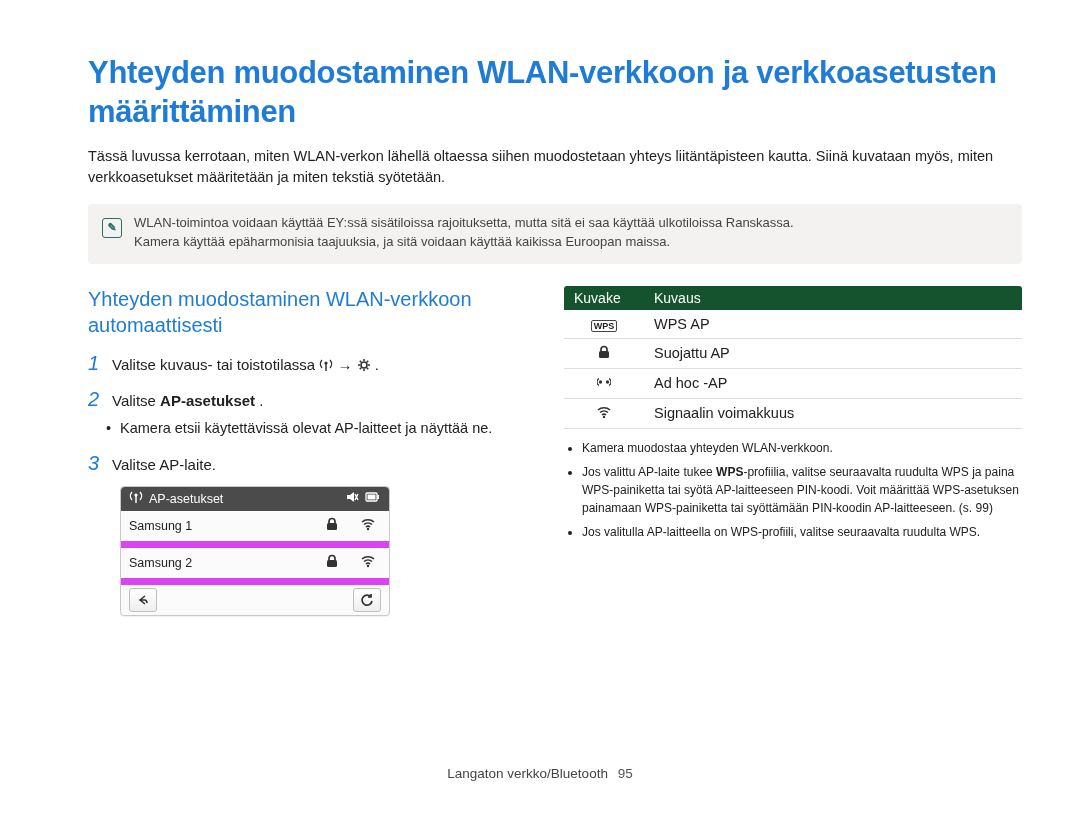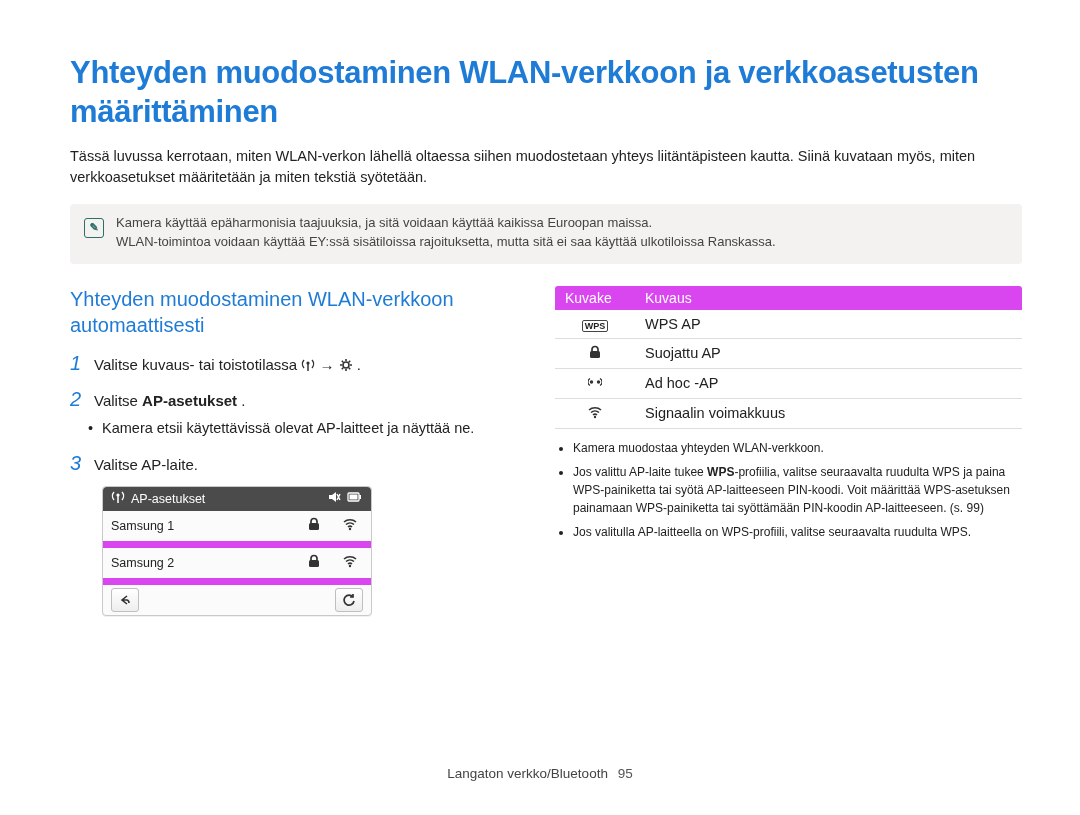--- a/index.html
+++ b/index.html
@@ -6,21 +6,21 @@
     margin: 0;
     padding: 0;
     width: 1080px;
     height: 815px;
     background: #fff;
     font-family: Arial, Helvetica, sans-serif;
     color: #222;
   }
   .page {
     box-sizing: border-box;
-    padding: 54px 58px 0 70px;
+    padding: 54px 58px 0 88px;
   }
   .title {
     color: #1e7bd6;
     font-size: 31px;
     font-weight: 600;
     line-height: 1.25;
     letter-spacing: -0.3px;
     margin: 0 0 12px 0;
   }
   .intro {
@@ -164,21 +164,21 @@
     align-items: center;
     justify-content: center;
   }
   
   .desc-table {
     border-collapse: collapse;
     width: 100%;
     font-size: 14.5px;
   }
   .desc-table th {
-    background: #d946ef;
+    background: #14532d;
     color: #fff;
     font-weight: 400;
     text-align: left;
     padding: 4px 10px;
     font-size: 14px;
   }
   .desc-table th:first-child {
     border-top-left-radius: 3px;
     width: 60px;
   }
@@ -281,22 +281,22 @@
   </defs>
 </svg>
 
 <div class="page">
   <h1 class="title">Yhteyden muodostaminen WLAN-verkkoon ja verkkoasetusten määrittäminen</h1>
 
   <p class="intro">Tässä luvussa kerrotaan, miten WLAN-verkon lähellä oltaessa siihen muodostetaan yhteys liitäntäpisteen kautta. Siinä kuvataan myös, miten verkkoasetukset määritetään ja miten tekstiä syötetään.</p>
 
   <div class="notebox">
     <span class="note-icon">✎</span>
+    <div>WLAN-toimintoa voidaan käyttää EY:ssä sisätiloissa rajoituksetta, mutta sitä ei saa käyttää ulkotiloissa Ranskassa.</div>
     <div>Kamera käyttää epäharmonisia taajuuksia, ja sitä voidaan käyttää kaikissa Euroopan maissa.</div>
-    <div>WLAN-toimintoa voidaan käyttää EY:ssä sisätiloissa rajoituksetta, mutta sitä ei saa käyttää ulkotiloissa Ranskassa.</div>
   </div>
 
   <div class="columns">
 
     <div class="col">
       <h2 class="subhead">Yhteyden muodostaminen WLAN-verkkoon automaattisesti</h2>
 
       <div class="step">
         <span class="num">1</span>
         <span>

